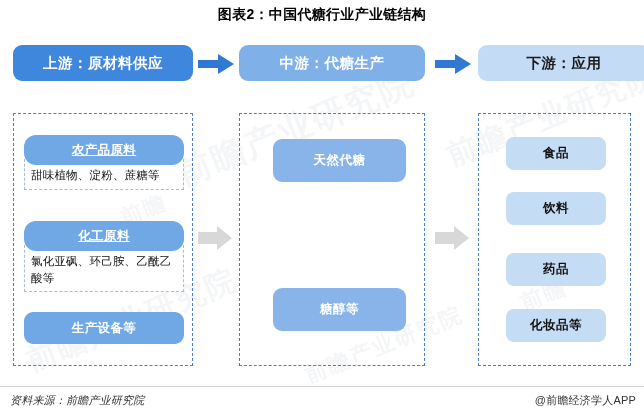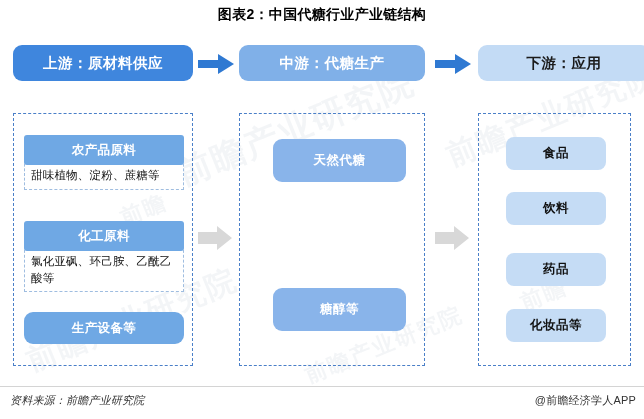--- a/index.html
+++ b/index.html
@@ -103,31 +103,32 @@
   #gray-arrow-2 { left: 435px; }
   .gray-arrow svg { display: block; width: 34px; height: 26px; }
 
   
   .ups-group { position: absolute; left: 10px; width: 160px; }
   #ups-group-0 { top: 21px; }
   #ups-group-1 { top: 107px; }
 
   .ups-head {
     height: 30px;
-    border-radius: 3px;
+    border-radius: 12px;
     background: #6fa8e4;
     color: #ffffff;
     font-size: 12.5px;
     font-weight: bold;
     display: flex;
     align-items: center;
     justify-content: center;
     letter-spacing: 0.4px;
     position: relative;
     z-index: 2;
+    text-decoration: underline;
   }
   .ups-body {
     margin-top: -6px;
     padding: 8px 5px 5px 6px;
     border: 1px dashed #9fbde0;
     border-top: none;
     box-sizing: border-box;
     font-size: 11.5px;
     line-height: 1.45;
     color: #111111;

